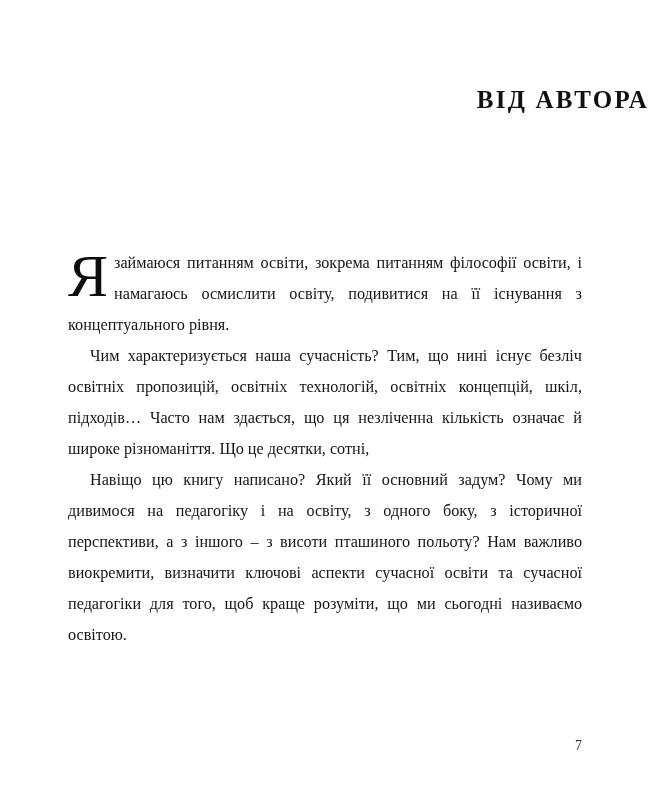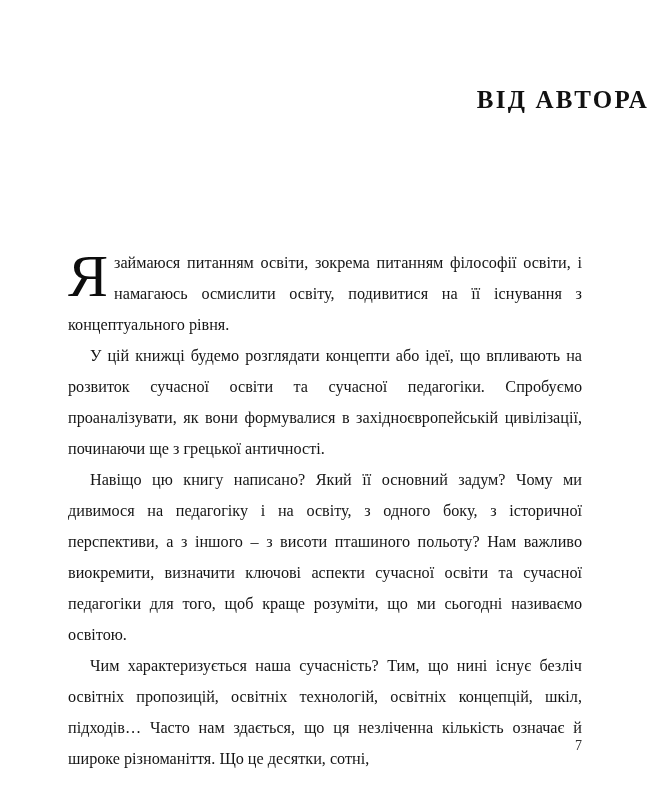--- a/index.html
+++ b/index.html
@@ -92,23 +92,22 @@
 <body>
 
 <div class="page">
 
   <div class="chapter-title">ВІД АВТОРА</div>
 
   <div class="body-text">
 
     <p class="para has-dropcap"><span class="dropcap">Я</span><span>займаюся питанням освіти, зокрема питанням філософії освіти, і намагаюсь осмислити освіту, подивитися на її існування з концептуального рівня.</span></p>
 
-    <p class="para"><span>У цій книжці будемо розглядати концепти або ідеї, що впливають на розвиток сучасної освіти та сучасної педагогіки. Спробуємо проаналізувати, як вони формувалися в західноєвропейській цивілізації, починаючи ще з грецької античності.</span></p>
+
+    <p class="para"><span>Чим характеризується наша сучасність? Тим, що нині існує безліч освітніх пропозицій, освітніх технологій, освітніх концепцій, шкіл, підходів… Часто нам здається, що ця незліченна кількість означає й широке різноманіття. Що це десятки, сотні,</span></p>
 
     <p class="para"><span>Навіщо цю книгу написано? Який її основний задум? Чому ми дивимося на педагогіку і на освіту, з одного боку, з історичної перспективи, а з іншого – з висоти пташиного польоту? Нам важливо виокремити, визначити ключові аспекти сучасної освіти та сучасної педагогіки для того, щоб краще розуміти, що ми сьогодні називаємо освітою.</span></p>
-
-    <p class="para"><span>Чим характеризується наша сучасність? Тим, що нині існує безліч освітніх пропозицій, освітніх технологій, освітніх концепцій, шкіл, підходів… Часто нам здається, що ця незліченна кількість означає й широке різноманіття. Що це десятки, сотні,</span></p>
 
   </div>
 
   <div class="page-number">7</div>
 
 </div>
 
 </body></html>

